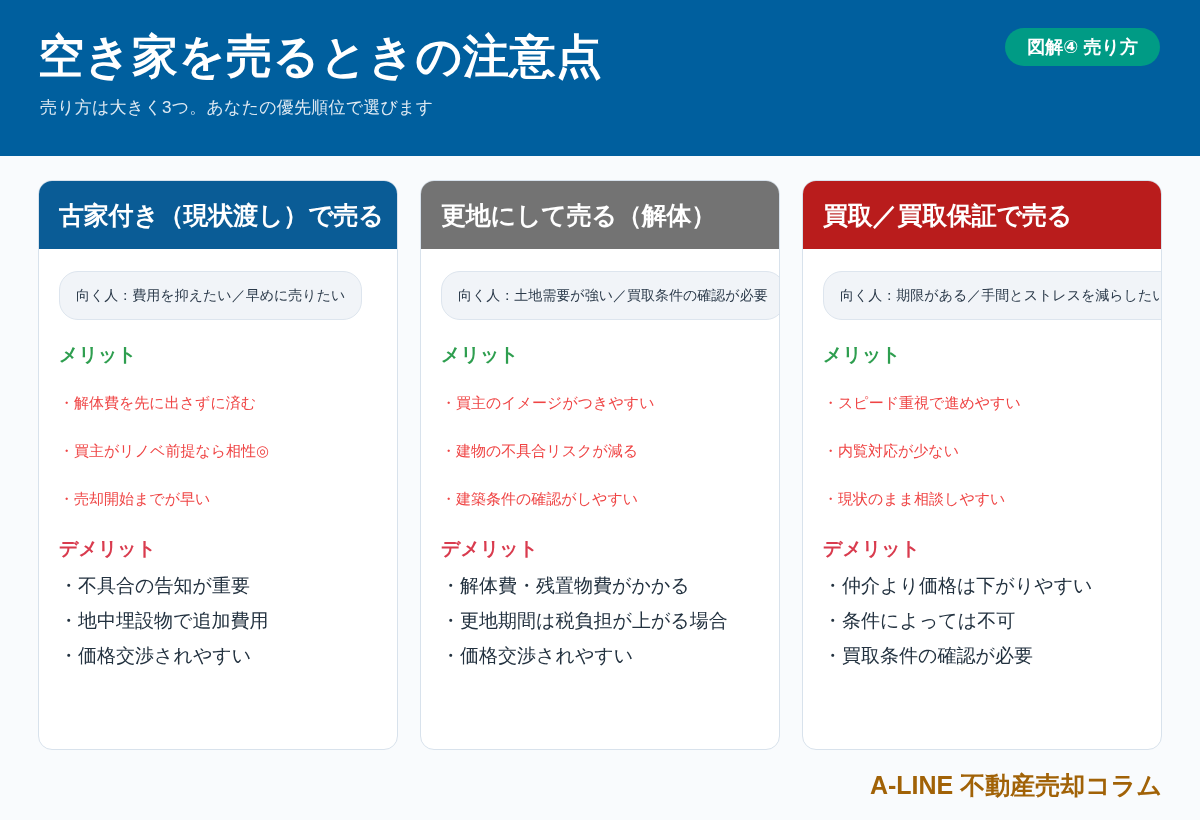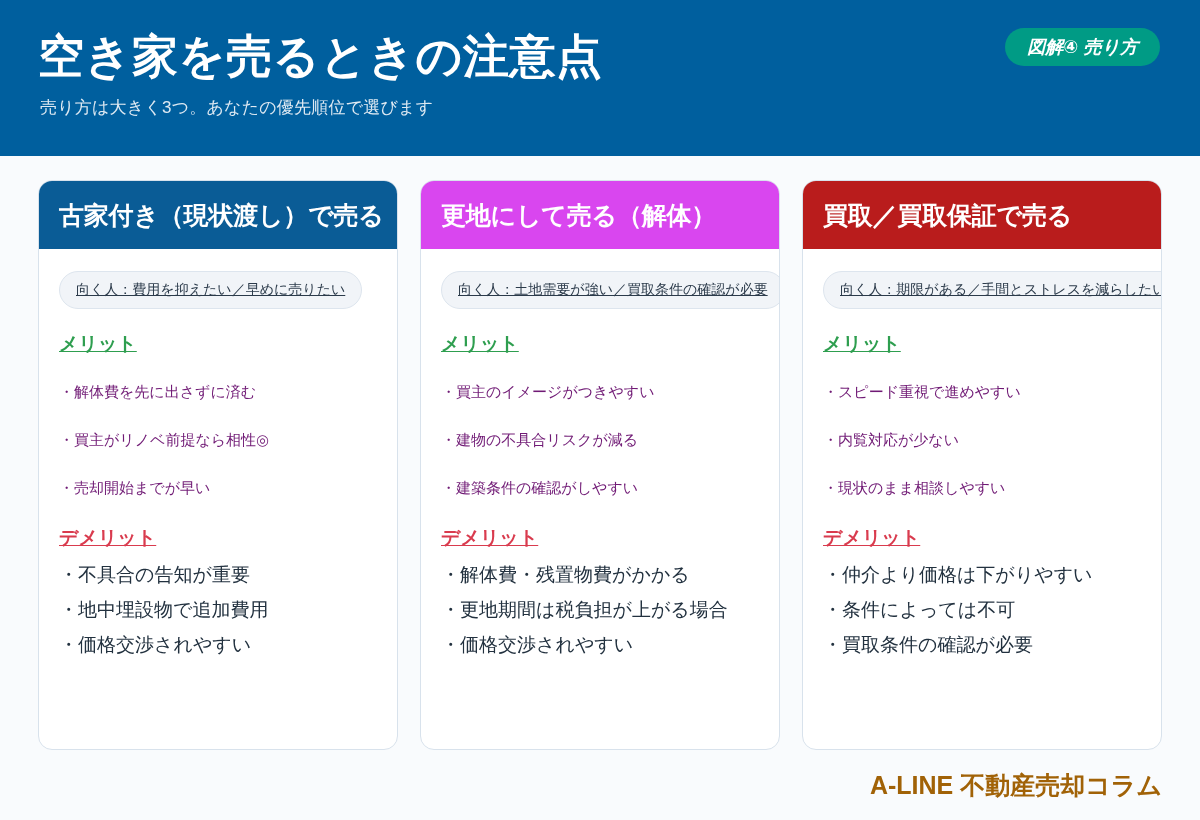--- a/index.html
+++ b/index.html
@@ -54,21 +54,20 @@
     padding: 0 22px;
     background: #009b85;
     border-radius: 19px;
     color: #ffffff;
     font-size: 18px;
     font-weight: bold;
     display: flex;
     align-items: center;
     justify-content: center;
     white-space: nowrap;
-    font-style: italic;
   }
 
   
   .cards-row {
     position: absolute;
     left: 38px;
     top: 180px;
     width: 1124px;
     height: 570px;
     display: flex;
@@ -93,58 +92,56 @@
     align-items: center;
     padding: 0 20px;
     color: #ffffff;
     font-size: 25px;
     font-weight: bold;
     letter-spacing: -0.2px;
     white-space: nowrap;
   }
 
   .card-header.blue   { background: #0a5c96; }
-  .card-header.orange { background: #d946ef; }
+  .card-header.orange { background: #737373; }
   .card-header.teal   { background: #b91c1c; }
 
   .card-body {
     flex: 1 1 auto;
     padding: 22px 20px 0 20px;
   }
 
   .target-pill {
     display: inline-flex;
     align-items: center;
-    height: 38px;
+    height: 49px;
     padding: 0 16px;
     border: 1px solid #dde5ee;
     background: #f1f4f8;
     border-radius: 19px;
     font-size: 14px;
     color: #2b3a4a;
     white-space: nowrap;
     margin-bottom: 22px;
-    text-decoration: underline;
   }
 
   .section-heading {
     font-size: 19px;
     font-weight: bold;
     margin-bottom: 6px;
-    text-decoration: underline;
   }
 
   .section-heading.merit   { color: #2e9e4f; }
   .section-heading.demerit { color: #d93b4e; }
 
   .item-list { list-style: none; }
 
   .item-list.merit-list li {
     font-size: 15px;
-    color: #701a75;
+    color: #ef4444;
     line-height: 1.0;
     padding: 6px 0;
     white-space: nowrap;
     margin-top: 21px;
   }
 
   .item-list.demerit-list li {
     font-size: 19px;
     color: #22313f;
     line-height: 1.0;

